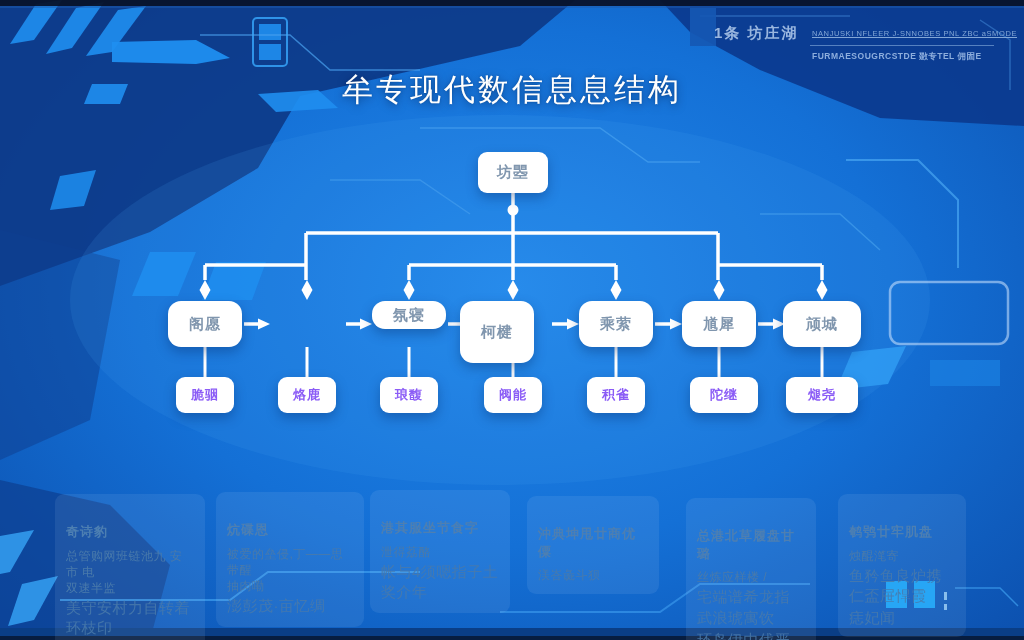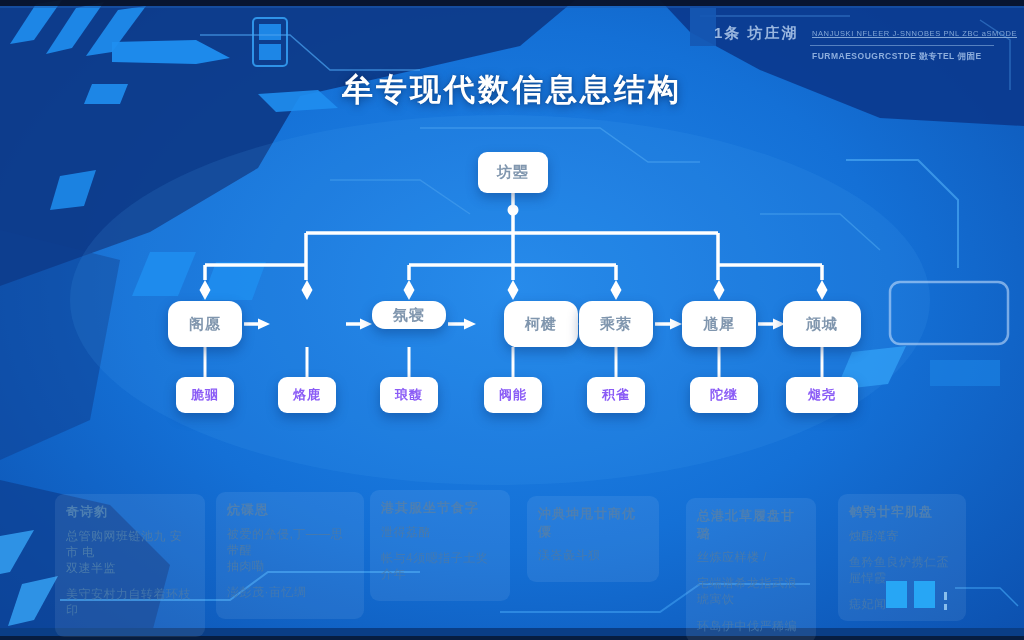--- a/index.html
+++ b/index.html
@@ -4,21 +4,21 @@
 <style>
   html,body{margin:0;padding:0;background:#06244e;}
   .stage{
     position:relative;width:1024px;height:640px;overflow:hidden;
     font-family:"Liberation Sans","DejaVu Sans",sans-serif;
     background:radial-gradient(ellipse at 50% 45%, #2287ea 0%, #1470d6 52%, #0c50ae 100%);
   }
   svg.layer{position:absolute;left:0;top:0;}
   .title{
     position:absolute;left:0;top:69px;width:1024px;text-align:center;
-    font-size:31px;font-weight:bold;color:#ffffff;letter-spacing:3px;
+    font-size:31px;font-weight:normal;color:#ffffff;letter-spacing:3px;
     text-shadow:0 2px 8px rgba(0,25,70,.55),0 0 2px rgba(0,40,90,.4);
   }
   .wm-tag{position:absolute;left:714px;top:24px;font-size:15px;font-weight:bold;
     color:#a9c4e8;letter-spacing:2px;opacity:.9;}
   .wm-l1{position:absolute;left:812px;top:29px;font-size:7.5px;color:#8fb2de;
     letter-spacing:.6px;opacity:.9;text-decoration:underline;}
   .wm-div{position:absolute;left:810px;top:45px;width:184px;height:1px;
     background:rgba(150,185,230,.55);}
   .wm-l2{position:absolute;left:812px;top:51px;font-size:8.5px;font-weight:bold;
     color:#9cbbe6;letter-spacing:.5px;opacity:.9;}
@@ -27,23 +27,23 @@
     display:flex;align-items:center;justify-content:center;
     box-shadow:0 5px 12px rgba(5,40,100,.35);
     color:#8096ae;font-weight:bold;font-size:15px;letter-spacing:1px;
   }
   .node.root{border-radius:9px;}
   .node.child{border-radius:9px;font-size:13px;color:#8b5cf6;}
   .note{
     position:absolute;background:rgba(210,235,255,.09);border-radius:9px;
     padding:9px 11px;box-sizing:border-box;color:#497aab;line-height:1.35;
   }
-  .note .nt{font-size:13px;font-weight:bold;letter-spacing:1px;margin-bottom:7px;color:#4d7fb2;}
+  .note .nt{font-size:13px;font-weight:bold;letter-spacing:1px;margin-bottom:7px;color:#4d7fb2;margin-top:20px;}
   .note .nb{font-size:12px;letter-spacing:.5px;}
-  .note .ns{font-size:12px;opacity:.85;letter-spacing:.5px;margin-top:10px;}
+  .note .ns{font-size:15px;opacity:.85;letter-spacing:.5px;margin-top:2px;}
 </style>
 </head>
 <body>
 
 <div class="stage">
 
   <svg class="layer" width="1024" height="640" viewBox="0 0 1024 640">
 
     <polygon points="0,0 575,0 520,46 380,78 300,96 258,168 150,232 0,286" fill="#0d3a88" opacity="0.92"></polygon>
     <polygon points="0,230 120,260 90,420 0,460" fill="#0e3f92" opacity="0.55"></polygon>
@@ -154,21 +154,21 @@
   <div class="node root" style="left:478px;top:152px;width:70px;height:41px">
     <span>坊瞾</span>
   </div>
 
   <div class="node" style="left:168px;top:301px;width:74px;height:46px">
       <span>阁愿</span>
     </div>
   <div class="node" style="left:372px;top:301px;width:74px;height:28px">
       <span>氛寝</span>
     </div>
-  <div class="node" style="left:504px;top:301px;width:74px;height:46px">
+  <div class="node" style="left:460px;top:301px;width:74px;height:62px">
       <span>柯楗</span>
     </div>
   <div class="node" style="left:579px;top:301px;width:74px;height:46px">
       <span>乘萦</span>
     </div>
   <div class="node" style="left:682px;top:301px;width:74px;height:46px">
       <span>馗犀</span>
     </div>
   <div class="node" style="left:783px;top:301px;width:78px;height:46px">
       <span>颃城</span>

